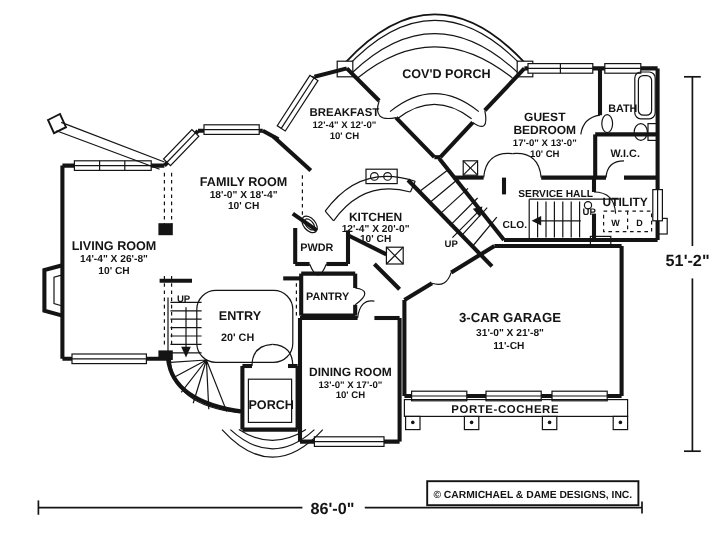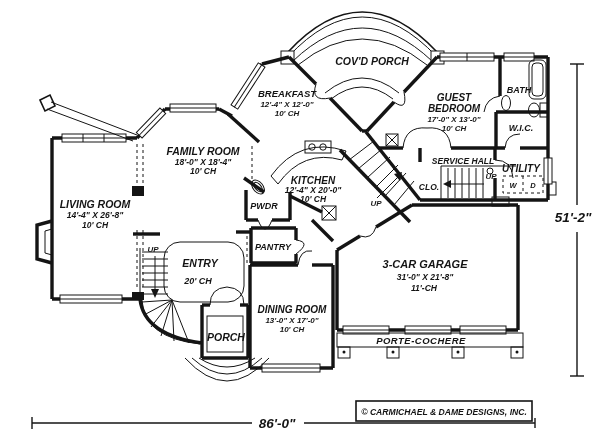--- a/index.html
+++ b/index.html
@@ -1,16 +1,16 @@
 <!DOCTYPE html>
 <html><head>
 <meta charset="utf-8">
 <style>
   html,body{margin:0;padding:0;background:#ffffff;}
-  .plan-wrap{width:600px;height:444px;background:#ffffff;overflow:hidden;font-style:italic;}
+  .plan-wrap{width:600px;height:444px;background:#ffffff;overflow:hidden;}
   svg text{font-family:"Liberation Sans","DejaVu Sans",sans-serif;font-weight:bold;fill:#141414;text-anchor:middle;}
   .w{stroke:#141414;stroke-width:3.4;fill:none;stroke-linecap:butt;}
   .t{stroke:#141414;stroke-width:1;fill:none;}
   .t2{stroke:#141414;stroke-width:1.6;fill:none;}
   .d{stroke:#141414;stroke-width:1;fill:none;stroke-dasharray:3 3;}
   .win{fill:#ffffff;stroke:#141414;stroke-width:1;}
   .blk{fill:#141414;stroke:none;}
   .dimline{stroke:#141414;stroke-width:1.4;fill:none;}
 </style>
 </head>

